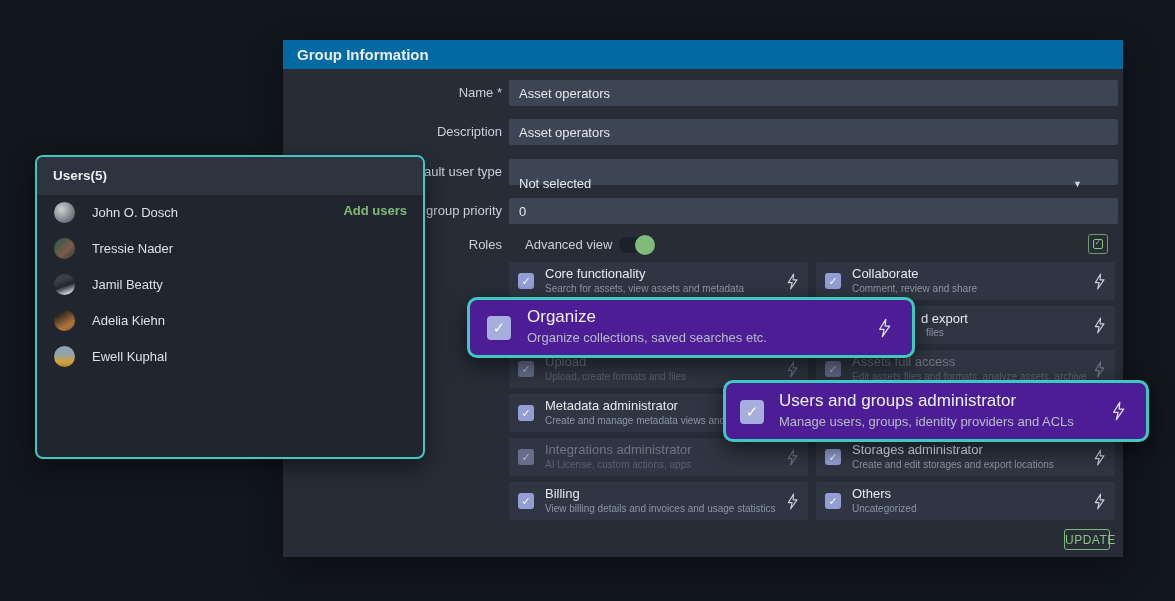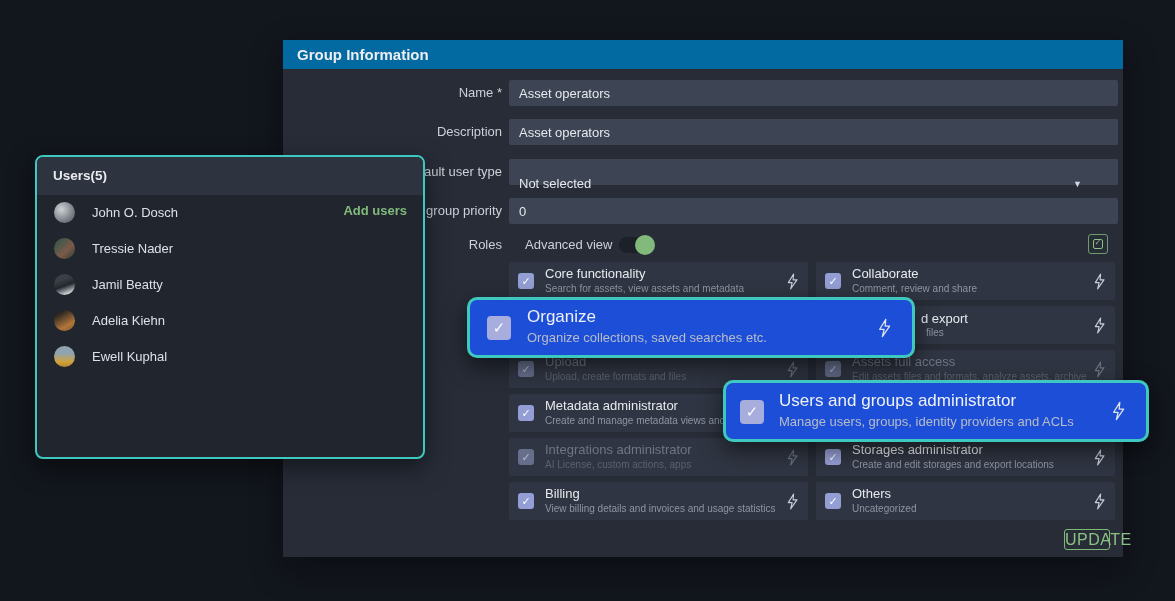--- a/index.html
+++ b/index.html
@@ -45,21 +45,21 @@
   .bolt{position:absolute;right:9px;top:11px;color:#c9cedb;}
   .dim .role-title{color:#6f7683;}
   .dim .role-sub{color:#5a6170;}
   .dim .role-cb{background:#666e8c;}
   .dim .role-cb::after{color:#b8bcc9;}
   .dim .bolt{color:#6b7280;}
   .partial .role-title{left:105px;top:5px;}
   .partial .role-sub{left:110px;top:21px;}
 
   .update-btn{position:absolute;left:781px;top:489px;width:46px;height:21px;background:transparent;
-           border:1px solid #7cb877;border-radius:3px;color:#8cc184;font-size:16px;
+           border:1px solid #7cb877;border-radius:3px;color:#8cc184;font-size:12px;
            letter-spacing:.5px;cursor:pointer;font-family:"Liberation Sans",sans-serif;padding:0;}
 
   
   .users-panel{position:absolute;left:35px;top:155px;width:390px;height:304px;z-index:5;
            background:#20252e;border:2px solid #3fc8bf;border-radius:8px;box-sizing:border-box;
            box-shadow:0 8px 24px rgba(0,0,0,.5);overflow:hidden;}
   .users-header{position:relative;height:38px;background:#2d333f;}
   .users-header .uh-title{position:absolute;left:16px;line-height:38px;font-size:13.5px;
            font-weight:bold;color:#e9ebef;text-align:center;}
   .users-header .add-users{position:absolute;right:16px;top:0;line-height:38px;font-size:13px;
@@ -69,21 +69,21 @@
   .user-row:first-of-type{margin-top:12px;}
   .avatar{position:absolute;left:17px;top:7px;width:21px;height:21px;border-radius:50%;}
   .user-name{position:absolute;left:55px;top:10px;font-size:13px;color:#dde0e6;}
   .av0{background:radial-gradient(circle at 35% 35%,#cfd3d6,#7a8288 60%,#4a5055);}
   .av1{background:linear-gradient(135deg,#41584a 20%,#7c5a49 60%,#2e3b35);}
   .av2{background:linear-gradient(160deg,#3a3f46 30%,#23272d 55%,#c9ccd1 85%);}
   .av3{background:linear-gradient(150deg,#2b2623 20%,#b0763a 70%,#8a5a2e);}
   .av4{background:linear-gradient(180deg,#8fa3b0 35%,#d1a23c 75%,#b8862f);}
 
   
-  .callout{position:absolute;z-index:6;background:#1d4ed8;border:3px solid #3fc8bf;border-radius:10px;
+  .callout{position:absolute;z-index:6;background:#4c1d95;border:3px solid #3fc8bf;border-radius:10px;
            box-sizing:border-box;box-shadow:0 8px 22px rgba(0,0,0,.55);}
   .callout-organize{left:467px;top:297px;width:448px;height:61px;}
   .callout-ug{left:723px;top:380px;width:426px;height:62px;}
   .callout .c-cb{position:absolute;width:24px;height:24px;border-radius:4px;background:#a7aedd;cursor:pointer;}
   .callout .c-cb::after{content:"✓";position:absolute;left:0;top:0;width:24px;height:24px;line-height:24px;
            text-align:center;font-size:15px;color:#fff;}
   .callout-organize .c-cb{left:17px;top:16px;}
   .callout-ug .c-cb{left:14px;top:17px;}
   .callout .c-title{position:absolute;font-size:17px;color:#eef0f4;white-space:nowrap;}
   .callout .c-sub{position:absolute;font-size:13px;color:#b7bdc8;white-space:nowrap;}

